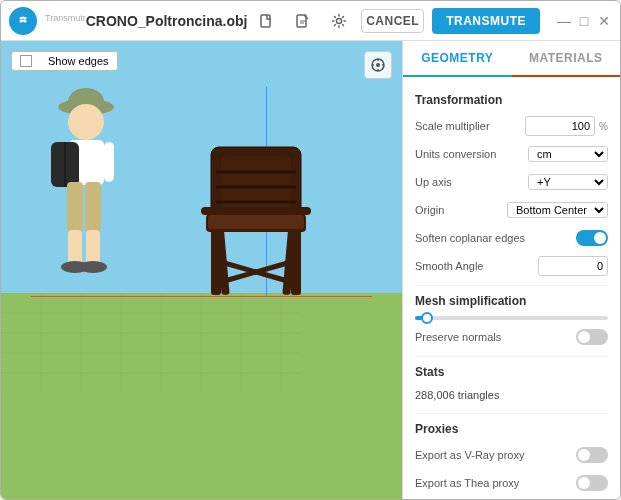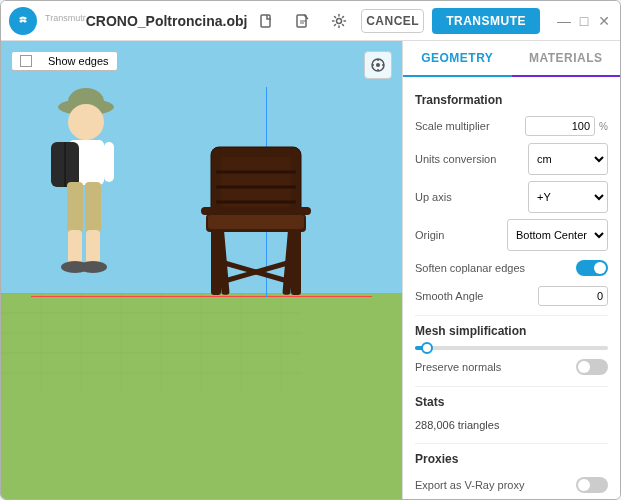--- a/index.html
+++ b/index.html
@@ -170,21 +170,21 @@
       width: 218px;
       background: #fff;
       border-left: 1px solid #ddd;
       display: flex;
       flex-direction: column;
       overflow-y: auto;
       flex-shrink: 0;
     }
     .tabs {
       display: flex;
-      border-bottom: 2px solid #6d28d9;
+      border-bottom: 2px solid #c2410c;
       flex-shrink: 0;
       justify-content: flex-end;
     }
     .tab {
       flex: 1;
       padding: 10px 0;
       text-align: center;
       font-size: 12px;
       font-weight: 600;
       cursor: pointer;
@@ -233,21 +233,21 @@
       font-size: 11px;
       text-align: right;
       background: white;
     }
     .prop-unit {
       font-size: 10px;
       color: #888;
       margin-left: 2px;
     }
     .prop-select {
-      height: 32px;
+      height: 16px;
       border: 1px solid #ccc;
       border-radius: 3px;
       font-size: 11px;
       padding: 0 4px;
       background: white;
       min-width: 80px;
       cursor: pointer;
     }
     .toggle {
       width: 32px;

